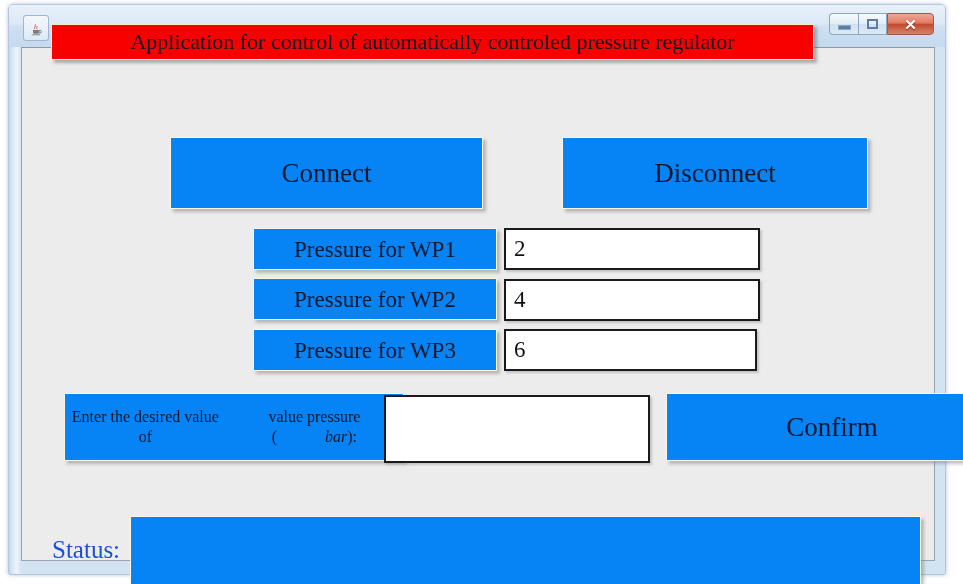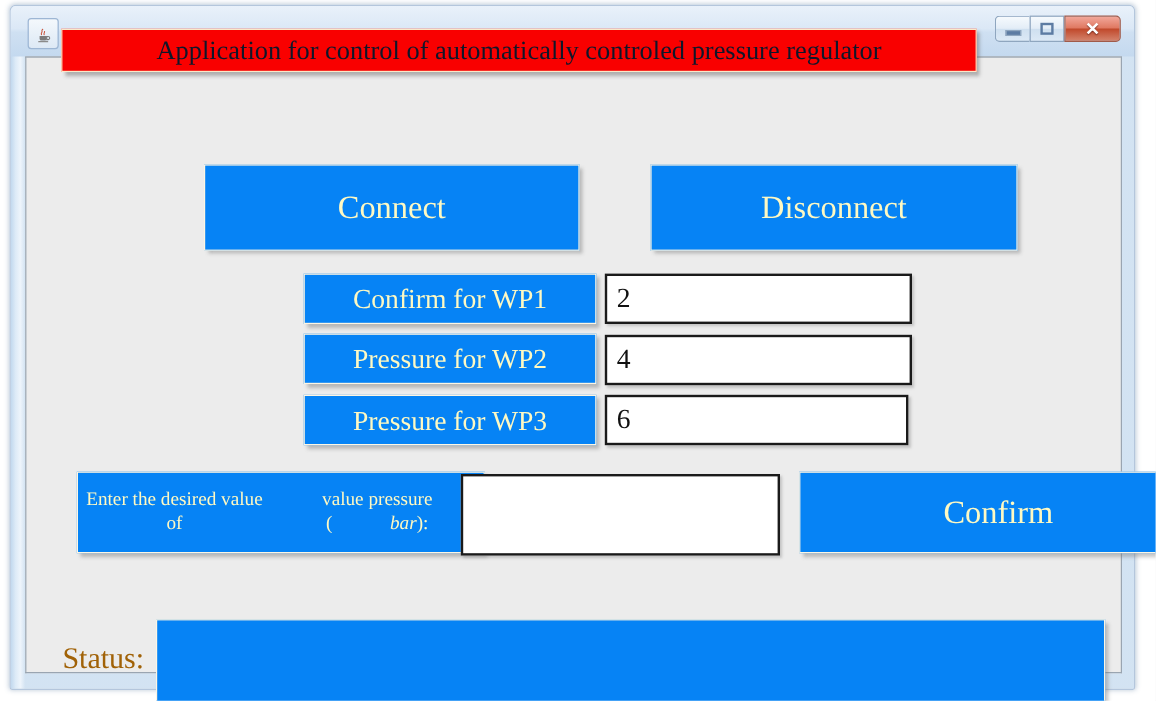--- a/index.html
+++ b/index.html
@@ -139,21 +139,21 @@
     white-space: nowrap;
   }
 
   
   .blue {
     position: absolute;
     background: #0683f5;
     border: 1px solid #fdf6e3;
     box-sizing: border-box;
     box-shadow: 3px 3px 3px rgba(110,110,110,0.42);
-    color: #fef9c3;
+    color: #0f172a;
     display: flex;
     align-items: center;
     justify-content: center;
     text-align: center;
   }
   .blue.lbl {
     font-size: 23px;
     line-height: 25px;
   }
   .blue.big {
@@ -176,42 +176,42 @@
     line-height: 26px;
     color: #111111;
     display: flex;
     align-items: center;
     padding-left: 8px;
   }
   .field .val { display: block; }
 
   
   #btn-connect    { left: 148px; top:  89px; width: 313px; height: 72px; }
-  #btn-disconnect { left: 520px; top:  89px; width: 306px; height: 72px; }
+  #btn-disconnect { left: 540px; top:  89px; width: 306px; height: 72px; }
 
   #lbl-wp1 { left: 231px; top: 180px; width: 244px; height: 42px; }
   #lbl-wp2 { left: 231px; top: 230px; width: 244px; height: 42px; }
   #lbl-wp3 { left: 231px; top: 281px; width: 244px; height: 42px; }
 
   #fld-wp1 { left: 482px; top: 180px; width: 256px; height: 42px; }
   #fld-wp2 { left: 482px; top: 231px; width: 256px; height: 42px; }
   #fld-wp3 { left: 482px; top: 281px; width: 253px; height: 42px; }
 
   #lbl-outlet { left:  42px; top: 345px; width: 340px; height: 68px;
                 flex-direction: row; }
   #fld-outlet { left: 362px; top: 347px; width: 266px; height: 68px; }
   #btn-confirm{ left: 644px; top: 345px; width: 332px; height: 68px; }
 
   #status-label {
     position: absolute;
     left: 30px;
     top: 488px;
     font-size: 25px;
     line-height: 28px;
-    color: #a16207;
+    color: #1d4ed8;
   }
   #status-bar { left: 108px; top: 468px; width: 791px; height: 73px; }
 
   .italic { font-style: italic; margin-left: 48px; }
 </style>
 </head>
 <body>
 
 <div id="window">
 
@@ -246,21 +246,21 @@
 
     <div class="blue big" id="btn-connect">
       <span>Connect</span>
     </div>
 
     <div class="blue big" id="btn-disconnect">
       <span>Disconnect</span>
     </div>
 
     <div class="blue lbl" id="lbl-wp1">
-      <span>Confirm for WP1</span>
+      <span>Pressure for WP1</span>
     </div>
     <div class="blue lbl" id="lbl-wp2">
       <span>Pressure for WP2</span>
     </div>
     <div class="blue lbl" id="lbl-wp3">
       <span>Pressure for WP3</span>
     </div>
 
     <div class="field" id="fld-wp1">
       <span class="val">2</span>

